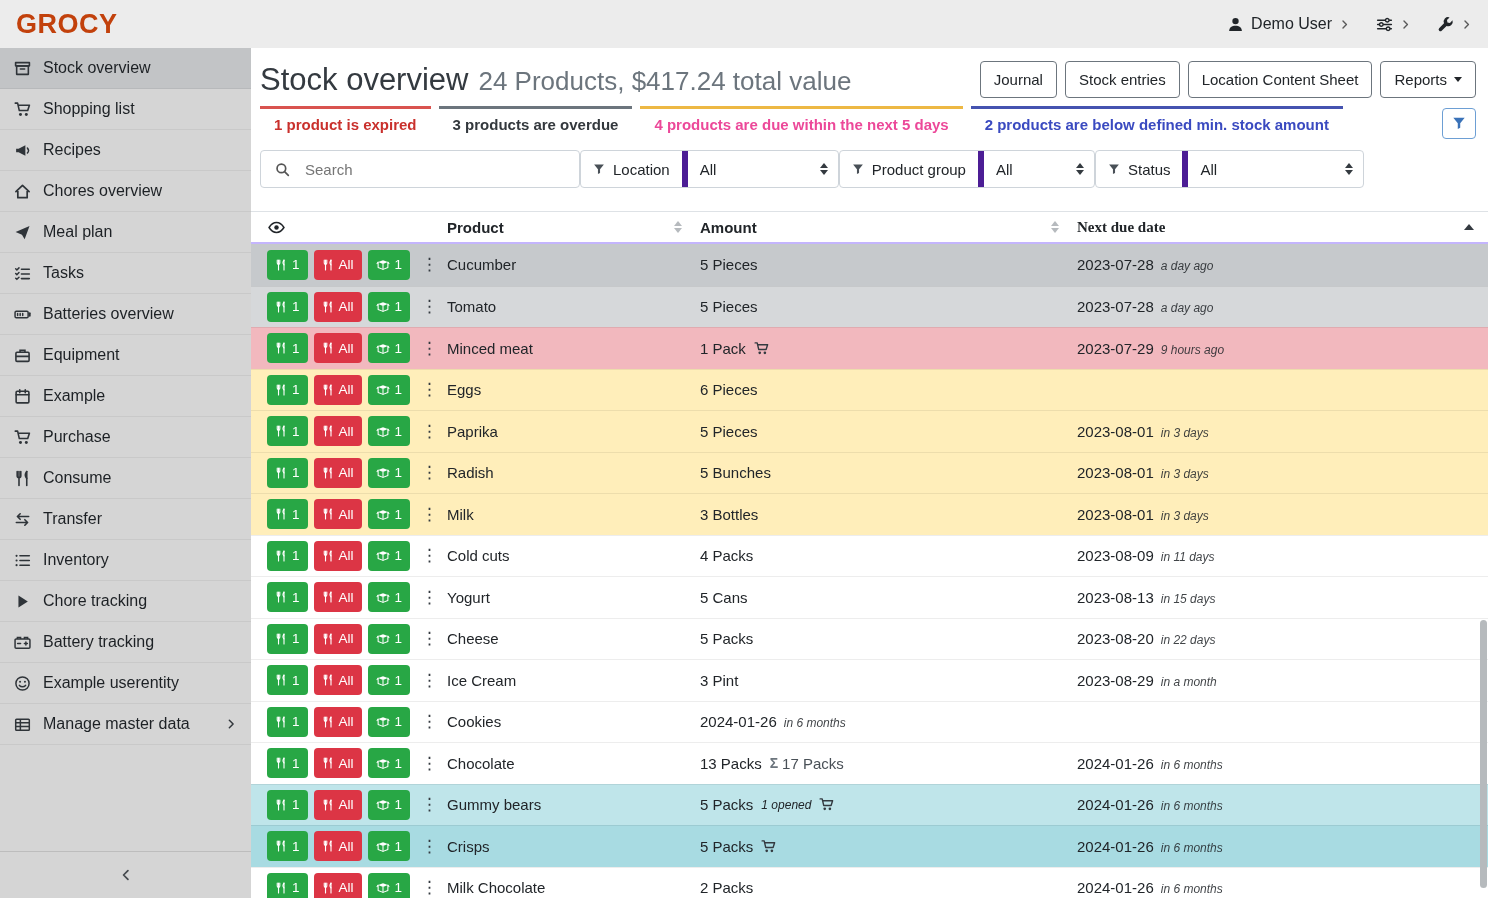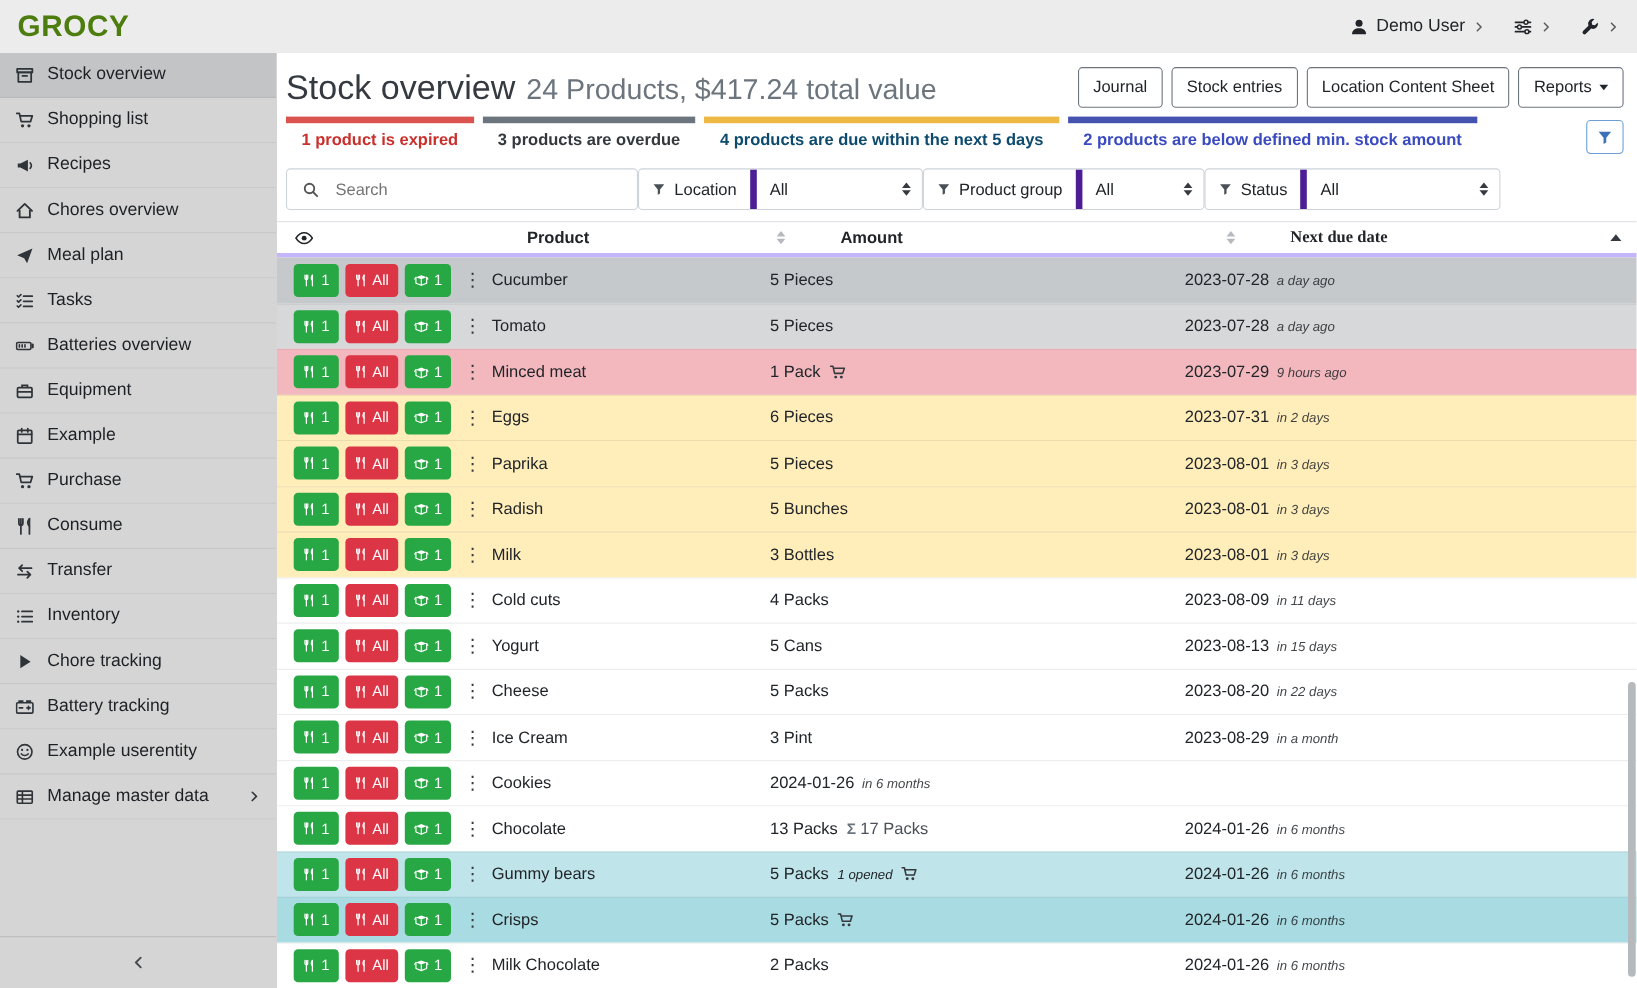--- a/index.html
+++ b/index.html
@@ -8,21 +8,21 @@
     width:1488px; height:898px; overflow:hidden; position:relative;
     font-family:"Liberation Sans", sans-serif; background:#fff; color:#212529;
   }
   svg.ic { display:block; flex:none; }
 
   
   .topbar {
     position:fixed; top:0; left:0; right:0; height:48px; background:#ececec;
     display:flex; align-items:center; justify-content:space-between; padding:0 16px; z-index:6;
   }
-  .logo { font-size:27px; font-weight:800; color:#4d7c0f; letter-spacing:.5px; cursor:pointer; }
+  .logo { font-size:27px; font-weight:800; color:#c2410c; letter-spacing:.5px; cursor:pointer; }
   .topbar-right { display:flex; align-items:center; gap:26px; }
   .top-item { display:flex; align-items:center; gap:7px; font-size:16px; cursor:pointer; color:#212529; }
   .top-item .mainic { width:17px; height:17px; color:#212529; }
   .top-item .chev { width:11px; height:11px; color:#5a5a5a; }
 
   
   .sidebar {
     position:fixed; top:48px; left:0; bottom:0; width:251px; background:#d5d5d5;
     display:flex; flex-direction:column; justify-content:space-between; z-index:5;
   }
@@ -52,24 +52,24 @@
   .head-buttons { display:flex; gap:8px;justify-content:space-between; }
   .hbtn {
     height:37px; padding:0 13px; background:#fff; border:1px solid #6c757d; border-radius:4px;
     font-size:15px; color:#212529; font-family:inherit; cursor:pointer; display:flex; align-items:center;
   }
   .caret { width:0; height:0; border-left:4.5px solid transparent; border-right:4.5px solid transparent;
     border-top:5px solid #212529; margin-left:7px; display:inline-block; }
 
   
   .banners { display:flex; align-items:stretch; gap:8px; padding:8px 12px 0 9px; }
-  .banner { padding:7px 14px; border-top:6px solid #f97316; font-weight:700; font-size:15px; background:#fff; cursor:pointer; display:flex; align-items:center; }
+  .banner { padding:7px 14px; border-top:3px solid #f97316; font-weight:700; font-size:15px; background:#fff; cursor:pointer; display:flex; align-items:center; }
   .banner[data-type="expired"]   { border-color:#d9534f; color:#c9302c; }
   .banner[data-type="overdue"]   { border-color:#6c757d; color:#33383d; }
-  .banner[data-type="due-soon"]  { border-color:#edb844; color:#0c4a6e; }
+  .banner[data-type="due-soon"]  { border-color:#edb844; color:#ec4899; }
   .banner[data-type="below-min"] { border-color:#4553b0; color:#3a4ac0; }
   .filter-toggle {
     margin-left:auto; align-self:center; width:34px; height:31px; border:1px solid #6d9fd4; border-radius:4px;
     background:#fff; display:flex; align-items:center; justify-content:center; color:#3a72b8; cursor:pointer;
   }
   .filter-toggle .ic { width:14px; height:14px; }
 
   
   .filter-row { display:flex; align-items:center; padding:10px 8px 0 9px; }
   .search-group { display:flex; align-items:center; height:38px; width:320px; border:1px solid #ced4da; border-radius:4px; background:#fff; }
@@ -82,22 +82,22 @@
   .flabel .ic { width:12px; height:12px; color:#495057; }
   .fselect { display:flex; align-items:center; justify-content:space-between; gap:10px; padding:0 10px 0 12px; font-size:15px; cursor:pointer; }
   .w-loc { min-width:150px; } .w-pg { min-width:110px; } .w-st { min-width:175px; }
   .sel-arrows { display:flex; flex-direction:column; align-items:center; gap:2px; }
   .sel-arrows::before { content:""; border-left:4px solid transparent; border-right:4px solid transparent; border-bottom:5px solid #343a40; }
   .sel-arrows::after  { content:""; border-left:4px solid transparent; border-right:4px solid transparent; border-top:5px solid #343a40; }
 
   
   .thead {
     display:grid; grid-template-columns:196px 253px 377px auto; align-items:center;
-    height:33px; margin-top:10px; border-top:1px solid #dee2e6; border-bottom:4px solid #c4b5fd;
-    font-weight:700; font-size:15px;gap:32px;
+    height:33px; margin-top:23px; border-top:1px solid #dee2e6; border-bottom:2px solid #c4b5fd;
+    font-weight:700; font-size:15px;
   }
   .th { display:flex; align-items:center; }
   .th-eye { padding-left:17px; color:#212529; cursor:pointer; }
   .th-eye .ic { width:17px; height:17px; }
   .th-sortable { justify-content:space-between; padding-right:18px; cursor:pointer; }
   .th-date { justify-content:space-between; padding-right:14px; cursor:pointer;font-family:Liberation Serif, serif; }
   .sort { display:flex; flex-direction:column; gap:2px; }
   .sort::before { content:""; border-left:4.5px solid transparent; border-right:4.5px solid transparent; border-bottom:5px solid #b6babe; }
   .sort::after  { content:""; border-left:4.5px solid transparent; border-right:4.5px solid transparent; border-top:5px solid #b6babe; }
   .sort-asc { width:0; height:0; border-left:5px solid transparent; border-right:5px solid transparent; border-bottom:6px solid #343a40; }
@@ -666,24 +666,20 @@
             </svg>
             <span>1</span>
           </button>
           <span class="dots">⋮</span>
         </div>
         <div class="c-product">Eggs</div>
         <div class="c-amount">
           <span>6 Pieces</span>
 
         </div>
-        <div class="c-date">
-          <span>2023-07-31</span>
-          <span class="rel">in 2 days</span>
-        </div>
       </div>
 
       <div class="trow" data-status="due-soon">
         <div class="c-actions">
           <button class="btn-row btn-green">
             <svg class="ic">
               <use href="#i-utensils"></use>
             </svg>
             <span>1</span>
           </button>

